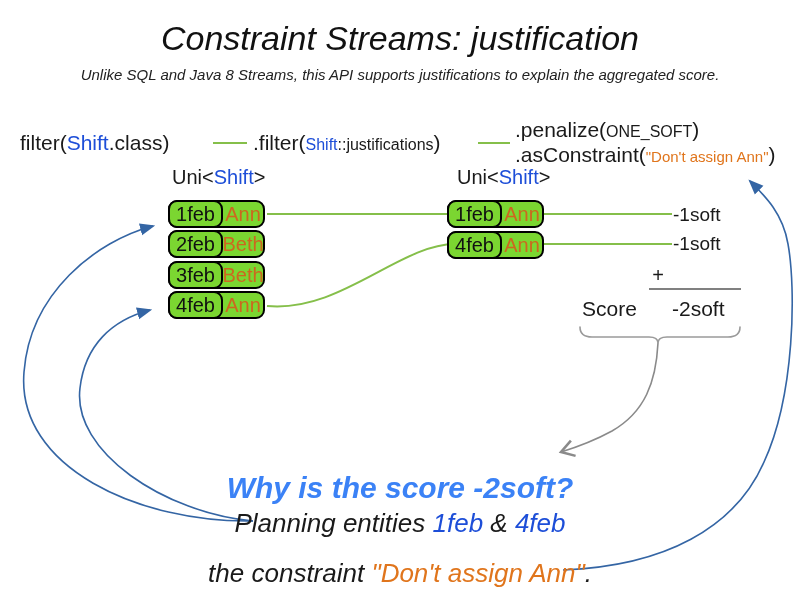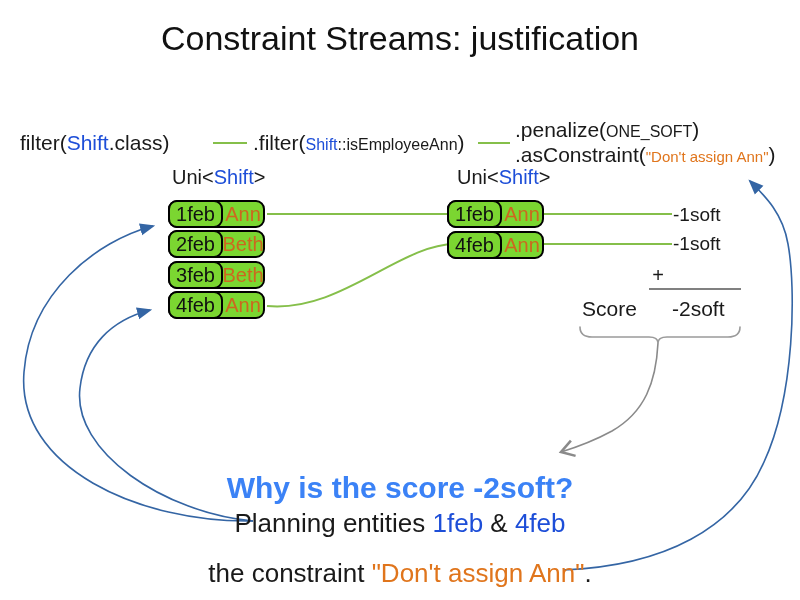--- a/index.html
+++ b/index.html
@@ -1,21 +1,21 @@
 <!DOCTYPE html>
 <html><head>
 <meta charset="utf-8">
 <style>
   html,body{margin:0;padding:0;background:#fff;}
   #slide{
     position:relative;width:800px;height:600px;background:#ffffff;overflow:hidden;
     font-family:"Liberation Sans", sans-serif;color:#1a1a1a;
   }
   .abs{position:absolute;}
-  .centered{left:0;right:0;text-align:center;}
+  .centered{left:0;right:0;text-align:center;font-style:italic;}
   #connectors{position:absolute;left:0;top:0;z-index:1;}
   .txt{z-index:2;white-space:nowrap;}
   .title{top:20px;font-size:34px;line-height:1.1;color:#111;}
   .subtitle{top:66px;font-size:15px;color:#222;}
   .code{font-size:21px;color:#1a1a1a;line-height:1.05;}
   .sm{font-size:16px;}
   .xs{font-size:15px;}
   .green-t{color:#1d4ed8;}
   .orange-t{color:#e0751c;}
   .uni{font-size:20px;}
@@ -67,24 +67,25 @@
 
     <path d="M658 343 C656 382 645 412 612 431 C590 443 574 448 561 452" stroke="#8a8a8a" stroke-width="1.6" fill="none" marker-end="url(#arrowGray)"></path>
 
     <path d="M253 521 C140 523 16 468 24 372 C30 293 96 241 153 226" stroke="#3465a4" stroke-width="1.6" fill="none" marker-end="url(#arrowBlue)"></path>
     <path d="M253 521 C165 513 72 452 80 388 C85 345 112 320 150 310" stroke="#3465a4" stroke-width="1.6" fill="none" marker-end="url(#arrowBlue)"></path>
 
     <path d="M563 570 C665 566 735 528 764 462 C795 395 796 288 788 244 C783 214 766 197 750 181" stroke="#3465a4" stroke-width="1.6" fill="none" marker-end="url(#arrowBlue)"></path>
   </svg>
 
   <div class="abs centered txt title">Constraint Streams: justification</div>
+  <div class="abs centered txt subtitle">Unlike SQL and Java 8 Streams, this API supports justifications to explain the aggregated score.</div>
 
   <div class="abs txt code" style="left:20px;top:132px;"><span>filter(</span><span class="green-t">Shift</span><span>.class)</span></div>
 
-  <div class="abs txt code" style="left:253px;top:132px;"><span>.filter(</span><span class="sm green-t">Shift</span><span class="sm">::isEmployeeAnn</span><span>)</span></div>
+  <div class="abs txt code" style="left:253px;top:132px;"><span>.filter(</span><span class="sm green-t">Shift</span><span class="sm">::justifications</span><span>)</span></div>
 
   <div class="abs txt code" style="left:515px;top:119px;"><span>.penalize(</span><span class="sm">ONE_SOFT</span><span>)</span></div>
 
   <div class="abs txt code" style="left:515px;top:144px;"><span>.asConstraint(</span><span class="xs orange-t">"Don't assign Ann"</span><span>)</span></div>
 
   <div class="abs txt uni" style="left:172px;top:166px;"><span>Uni&lt;</span><span class="green-t">Shift</span><span>&gt;</span></div>
 
   <div class="abs txt uni" style="left:457px;top:166px;"><span>Uni&lt;</span><span class="green-t">Shift</span><span>&gt;</span></div>
 
   <div class="shift-row" style="left:168px;top:200px;">

